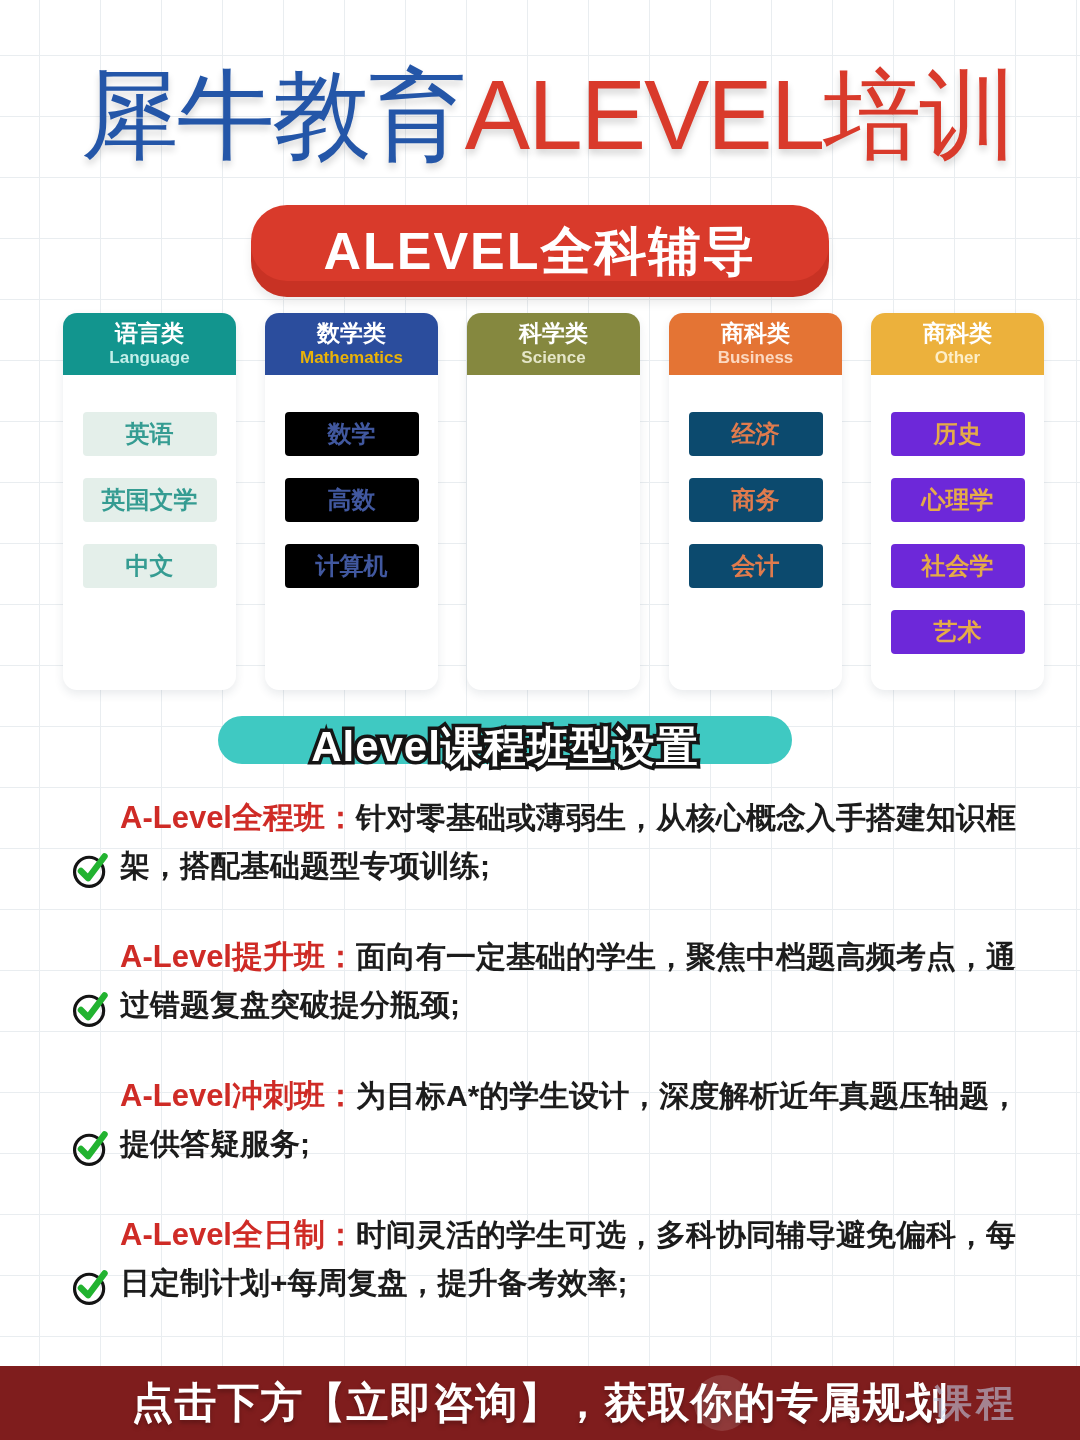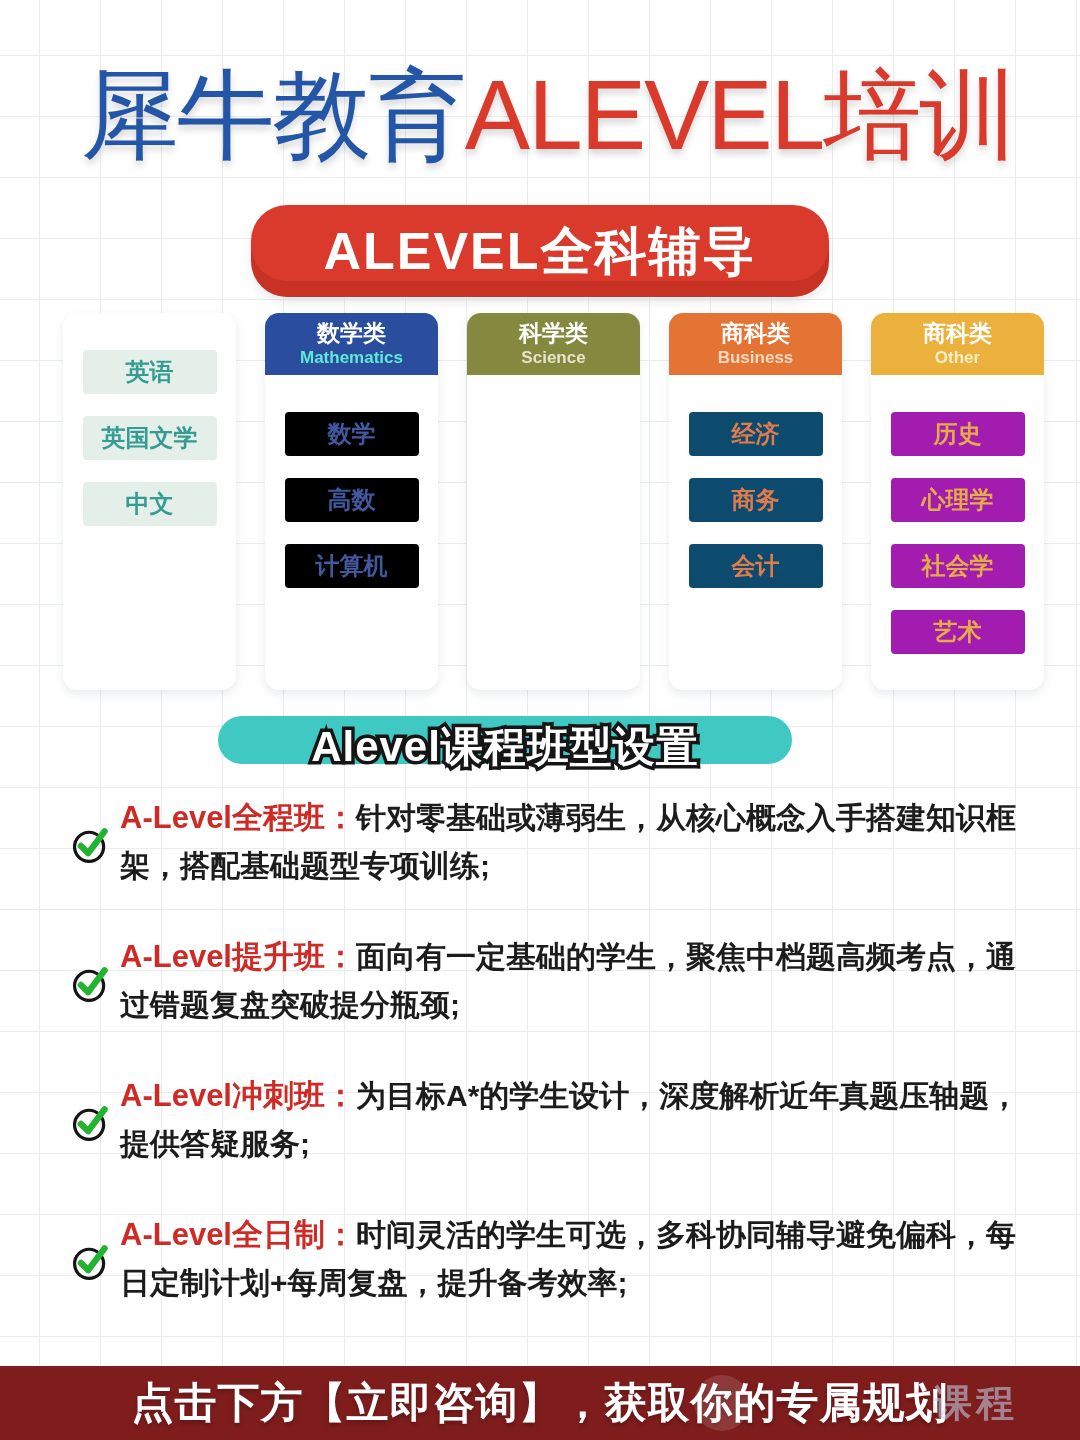--- a/index.html
+++ b/index.html
@@ -75,28 +75,28 @@
     width:134px; height:44px;
     margin:0 auto 22px auto;
     border-radius:4px;
     text-align:center;
     line-height:44px;
     font-size:24px;
     font-weight:700;
   }
   .cat0 .card-header { background:#12958e; } .cat0 .hen { color:#c3efe9; }
   .cat0 .chip { background:#e4efea; color:#359c92; }
-  .cat1 .card-header { background:#2b4d9d; } .cat1 .hen { color:#5eead4; }
+  .cat1 .card-header { background:#2b4d9d; } .cat1 .hen { color:#eab308; }
   .cat1 .chip { background:#000000; color:#41589f; }
   .cat2 .card-header { background:#85883f; } .cat2 .hen { color:#e5e6c8; }
   .cat2 .chip { background:#ececdf; color:#8d9048; }
   .cat3 .card-header { background:#e47434; } .cat3 .hen { color:#fbd8c0; }
   .cat3 .chip { background:#0c4a6e; color:#e07b4d; }
   .cat4 .card-header { background:#ecb13c; } .cat4 .hen { color:#fdeec8; }
-  .cat4 .chip { background:#a21caf; color:#e5ab48; }
+  .cat4 .chip { background:#6d28d9; color:#e5ab48; }
 
   
   .pill {
     margin:26px 0 0 218px;
     width:574px; height:48px;
     background:#3fc9c2;
     border-radius:32px;
     text-align:center;
   }
   .pill span {
@@ -105,21 +105,21 @@
     font-size:42px;
     font-weight:900;
     color:#ffffff;
     letter-spacing:1px;
     -webkit-text-stroke:7px #151515;
     paint-order:stroke fill;
   }
 
   
   .programs { margin:30px 58px 0 70px; }
-  .program { display:flex; align-items:center; margin-bottom:43px; }
+  .program { display:flex; align-items:flex-end; margin-bottom:43px; }
   .program .icon { flex:0 0 40px; margin:6px 10px 0 0; }
   .program p {
     flex:1;
     font-size:30px;
     line-height:48px;
     color:#1c1c1c;
     font-weight:600;
   }
   .program .label {
     color:#cf2b26;
@@ -168,20 +168,24 @@
   <span class="cn">犀牛教育</span><span class="en">ALEVEL培训</span>
 </div>
 
 <div class="banner">
   <span>ALEVEL全科辅导</span>
 </div>
 
 <div class="cards">
 
   <div class="card cat0">
+    <div class="card-header">
+      <span class="hcn">语言类</span>
+      <span class="hen">Language</span>
+    </div>
     <div class="chips">
       <div class="chip">英语</div>
       <div class="chip">英国文学</div>
       <div class="chip">中文</div>
     </div>
   </div>
 
   <div class="card cat1">
     <div class="card-header">
       <span class="hcn">数学类</span>

